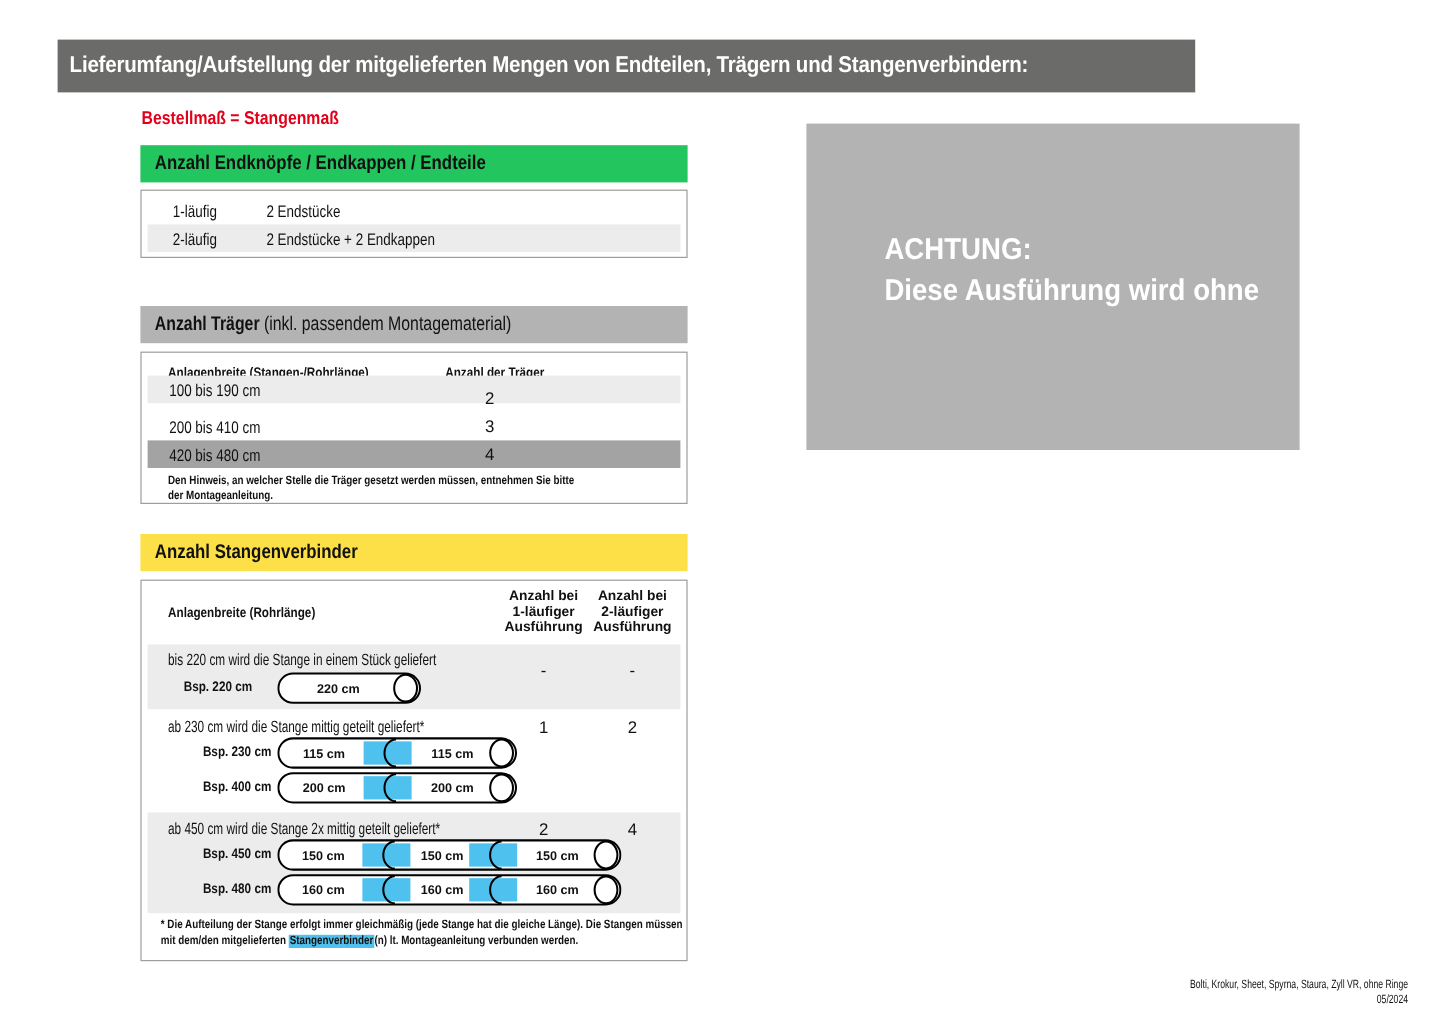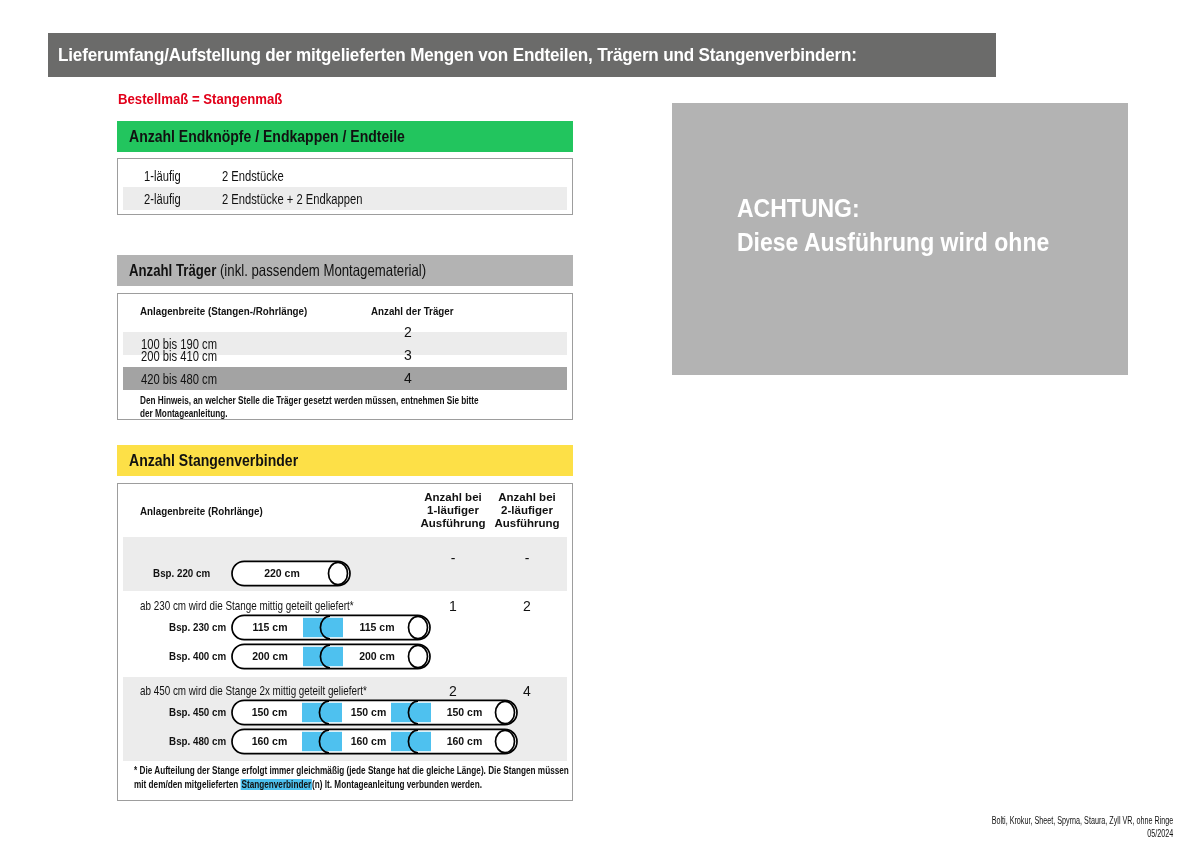--- a/index.html
+++ b/index.html
@@ -53,21 +53,21 @@
   .desc { position:absolute; font-size:13.5px; }
   .qty  { position:absolute; width:80px; text-align:center; font-size:14px; }
   .bsp  { position:absolute; width:78px; text-align:right; font-size:11.5px; font-weight:bold; }
   .rod  { position:absolute; line-height:0; }
 
   .footnote { position:absolute; left:16px; top:280px; width:536px;
               font-size:10px; font-weight:bold; line-height:13.5px;
               transform:scaleX(0.82); transform-origin:0 0; }
   .hl { padding:0 1px; }
 
-  .attention { left:672px; top:103px; width:456px; height:272px; background:#b3b3b3; }
+  .attention { left:672px; top:103px; width:411px; height:272px; background:#b3b3b3; }
   .attention .lines { position:absolute; left:65px; top:88px; color:#fff;
                       font-size:25px; font-weight:bold; line-height:34px; }
 
   .footer { right:27px; top:814px; text-align:right; font-size:10px; line-height:13px; color:#111; }
   .footer .ln { display:block; transform:scaleX(0.72); transform-origin:100% 50%; white-space:nowrap; }
 </style>
 </head>
 <body>
 
 <div class="abs topbar" style="background: rgb(107, 107, 106);">
@@ -92,21 +92,21 @@
   </div>
 </div>
 
 <div class="abs sec-header" style="top: 255px; background: rgb(179, 179, 179);">
   <span class="sx80"><span style="font-weight:bold;">Anzahl Träger</span>&nbsp;<span class="normal">(inkl. passendem Montagematerial)</span></span>
 </div>
 <div class="abs panel" style="top:293px;height:127px;">
   <div class="th" style="left:22px;top:11px;"><span class="sx85">Anlagenbreite (Stangen-/Rohrlänge)</span></div>
   <div class="th" style="left:253px;top:11px;"><span class="sx85">Anzahl der Träger</span></div>
 
-  <div class="t-row" style="top:38px;background:#ececec;">
+  <div class="t-row" style="top:19px;background:#ececec;">
     <span class="t1-label" style="width:200px;margin-left:18px;"><span class="sx80">100 bis 190 cm</span></span>
   </div>
   <div class="cell-c" style="left:230px;top:30px;width:120px;font-size:14px;">2</div>
 
   <div class="t-row" style="top:50px;">
     <span class="t1-label" style="width:200px;margin-left:18px;"><span class="sx80">200 bis 410 cm</span></span>
   </div>
   <div class="cell-c" style="left:230px;top:53px;width:120px;font-size:14px;">3</div>
 
   <div class="t-row" style="top:73px;background:#a3a3a3;">
@@ -127,20 +127,21 @@
   <div class="stripe" style="top:193px;height:84px;"></div>
 
   <div class="th" style="left:22px;top:21px;"><span class="sx85">Anlagenbreite (Rohrlänge)</span></div>
   <div class="colhead" style="left:295px;top:7px;">Anzahl bei
 1-läufiger
 Ausführung</div>
   <div class="colhead" style="left:369px;top:7px;">Anzahl bei
 2-läufiger
 Ausführung</div>
 
+  <div class="desc" style="left:22px;top:58px;"><span class="sx73">bis 220 cm wird die Stange in einem Stück geliefert</span></div>
   <div class="qty" style="left:295px;top:66px;">-</div>
   <div class="qty" style="left:369px;top:66px;">-</div>
   <div class="bsp" style="left:14px;top:83px;"><span class="sxr">Bsp. 220 cm</span></div>
   <div class="rod" style="left:113px;top:76px;"><svg width="120" height="27" viewBox="0 0 120 27">
         <rect x="1" y="1.3" width="118" height="24.4" rx="12.2" fill="#ffffff" stroke="#000000" stroke-width="1.7"></rect>
         <ellipse cx="107" cy="13.5" rx="9.5" ry="11.2" fill="#ffffff" stroke="#000000" stroke-width="1.7"></ellipse>
         <text x="51.0" y="17.3" text-anchor="middle" font-size="10.5" font-weight="bold" font-family="Liberation Sans, sans-serif" fill="#111111">220 cm</text>
       </svg></div>
 
   <div class="desc" style="left:22px;top:114px;"><span class="sx73">ab 230 cm wird die Stange mittig geteilt geliefert*</span></div>

